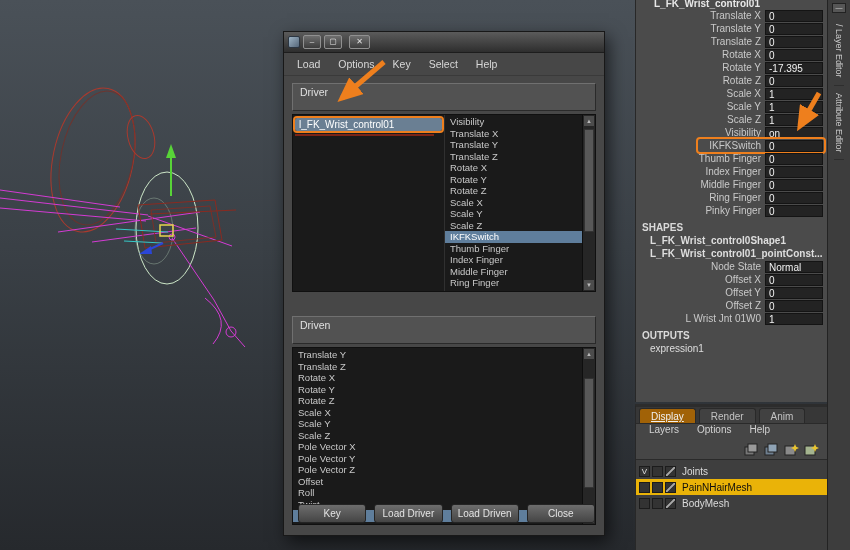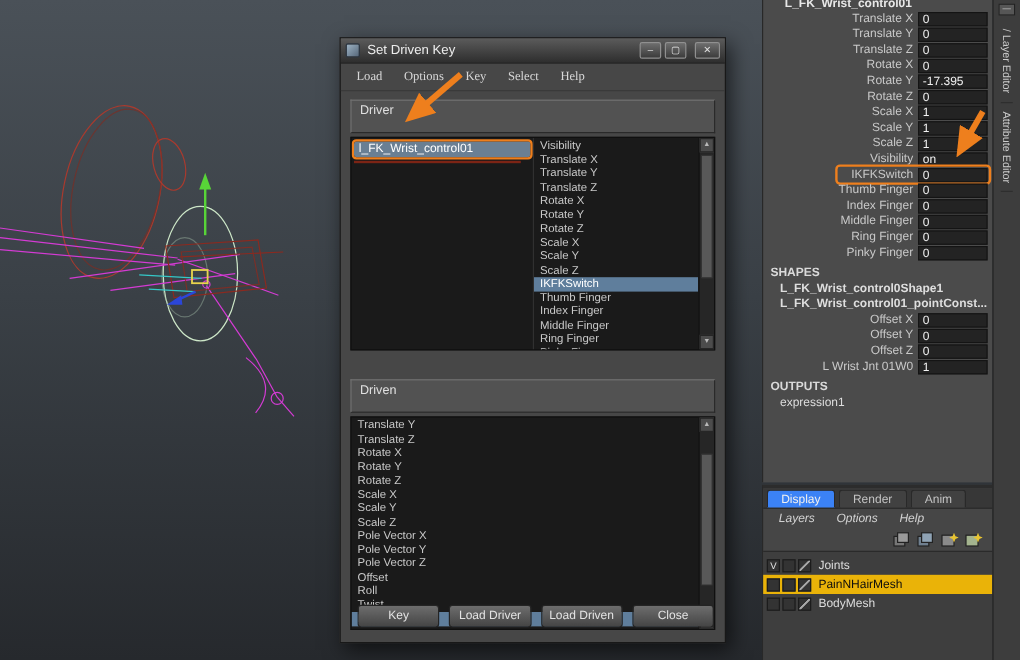--- a/index.html
+++ b/index.html
@@ -16,21 +16,21 @@
          background:#474747; border:1px solid #181818; box-shadow:4px 6px 16px rgba(0,0,0,.6); z-index:20; }
   .sdk-titlebar { height:21px; background:linear-gradient(180deg,#5b5b5b,#2e2e2e);
                   display:flex; align-items:center; padding:0 4px; border-bottom:1px solid #1d1d1d; }
   .sdk-app-icon { width:12px; height:12px; background:linear-gradient(135deg,#9db3c4,#56677a);
                   border:1px solid #2c3642; border-radius:2px; }
   .sdk-title { color:#ececec; font-size:11px; margin-left:6px; flex:1; white-space:nowrap; }
   .win-btn { width:18px; height:14px; margin-left:3px; background:linear-gradient(180deg,#6e6e6e,#3c3c3c);
              border:1px solid #909090; color:#e2e2e2; font-size:8px; line-height:12px; text-align:center; border-radius:2px; }
   .win-btn.close { width:21px; margin-left:7px; }
   .sdk-menubar { height:23px; display:flex; align-items:center; padding:0 4px; border-bottom:1px solid #3a3a3a; }
-  .sdk-menu { color:#d8d8d8; font-size:10.5px; padding:4px 9px; cursor:default;font-family:Liberation Serif, serif; }
+  .sdk-menu { color:#d8d8d8; font-size:10.5px; padding:4px 9px; cursor:default; }
   .sdk-section-header { margin:7px 8px 0; height:28px; line-height:16px; padding-left:7px; color:#e0e0e0;
                         font-size:10.5px; background:#525252; border:1px solid; border-color:#707070 #2a2a2a #2a2a2a #707070; }
   .sdk-lists { margin:3px 8px 0; height:178px; display:flex; background:#1a1a1a; border:1px solid #101010; }
   .sdk-nodes { width:152px; border-right:1px solid #303030; overflow:hidden; padding:3px 2px 0 2px; }
   .sdk-attrs { flex:1; overflow:hidden; padding-top:1px; }
   .sdk-item { height:11.5px; line-height:11.5px; font-size:9.5px; color:#c9c9c9; padding-left:5px; white-space:nowrap; }
   .sdk-item.selected { background:#5f7e9c; color:#ffffff; }
   .sdk-node-item { height:13px; line-height:13px; font-size:10px; color:#d0d0d0; padding-left:4px;
                    position:relative; white-space:nowrap; }
   .sdk-node-item.selected { background:#6a7f93; color:#fff; }
@@ -60,22 +60,22 @@
   .cb-section { font-weight:bold; color:#dadada; padding-left:6px; margin-top:4px; height:13px; line-height:13px; }
   .cb-shape-name { font-weight:bold; color:#dedede; padding-left:14px; height:13px; line-height:13px;
                    white-space:nowrap; overflow:hidden; }
 
   
   .lpanel { position:absolute; left:635px; top:404px; width:192px; height:146px; background:#464646;
             border-left:1px solid #282828; border-top:3px solid #2c2c2c; z-index:10; }
   .lp-tabs { display:flex; height:17px; background:#373737; border-bottom:1px solid #2a2a2a; align-items:flex-end; }
   .lp-tab { padding:2px 11px 1px; font-size:10px; color:#c3c3c3; background:#414141;
             border:1px solid #292929; border-bottom:none; border-radius:3px 3px 0 0; margin-left:3px; }
-  .lp-tab.active { background:#3b82f6; color:#f0f0f0; }
-  .lp-menus { display:flex; height:16px; align-items:center; padding-left:4px;font-style:italic; }
+  .lp-tab.active { background:#a16207; color:#f0f0f0;text-decoration:underline; }
+  .lp-menus { display:flex; height:16px; padding-left:4px; }
   .lp-menu { font-size:10px; color:#d2d2d2; padding:0 9px; }
   .lp-icons { display:flex; justify-content:flex-end; align-items:center; gap:5px; padding:2px 8px 2px 0; height:18px; }
   .lp-list { margin-top:1px; background:#3e3e3e; border-top:1px solid #2a2a2a; height:92px; padding-top:3px; }
   .layer-row { display:flex; align-items:center; height:16px; padding-left:3px; gap:2px; }
   .layer-row.selected { background:#eab308; }
   .layer-row.selected .lname { color:#0e0e0e; }
   .lcell { width:11px; height:11px; background:#333; border:1px solid #1c1c1c; font-size:8px; color:#e0e0e0;
            text-align:center; line-height:10px; flex:none; }
   .lcell.swatch { background:linear-gradient(135deg, transparent 42%, #a8a8a8 45%, #a8a8a8 55%, transparent 58%), #333; }
   .lname { font-size:10px; color:#dcdcdc; padding-left:4px; flex:1; }
@@ -129,21 +129,20 @@
       <path d="M171 144 L166 158 L176 158 Z" fill="#58d438"></path>
       <rect x="160" y="225" width="13" height="11" stroke="#e8d44d" stroke-width="1.5"></rect>
       <path d="M163 243 L146 251" stroke="#2b46d8" stroke-width="2"></path>
       <path d="M139 254 L151 246 L152 254 Z" fill="#2b46d8"></path>
     </g>
   </svg>
 
   <div class="sdk">
     <div class="sdk-titlebar">
       <span class="sdk-app-icon"></span>
-      <span class="sdk-title">Set Driven Key</span>
       <span class="win-btn">–</span>
       <span class="win-btn">▢</span>
       <span class="win-btn close">✕</span>
     </div>
 
     <div class="sdk-menubar">
       <span class="sdk-menu">Load</span>
       <span class="sdk-menu">Options</span>
       <span class="sdk-menu">Key</span>
       <span class="sdk-menu">Select</span>
@@ -336,20 +335,24 @@
       </div>
     <div class="cb-section">SHAPES</div>
     <div>
 
         <div class="cb-shape-name">L_FK_Wrist_control0Shape1</div>
 
         <div class="cb-shape-name">L_FK_Wrist_control01_pointConst...</div>
       </div>
     <div>
 
+        <div class="cb-row">
+          <div class="cb-label">Node State</div>
+          <div class="cb-field">Normal</div>
+        </div>
 
         <div class="cb-row">
           <div class="cb-label">Offset X</div>
           <div class="cb-field">0</div>
         </div>
 
         <div class="cb-row">
           <div class="cb-label">Offset Y</div>
           <div class="cb-field">0</div>
         </div>

